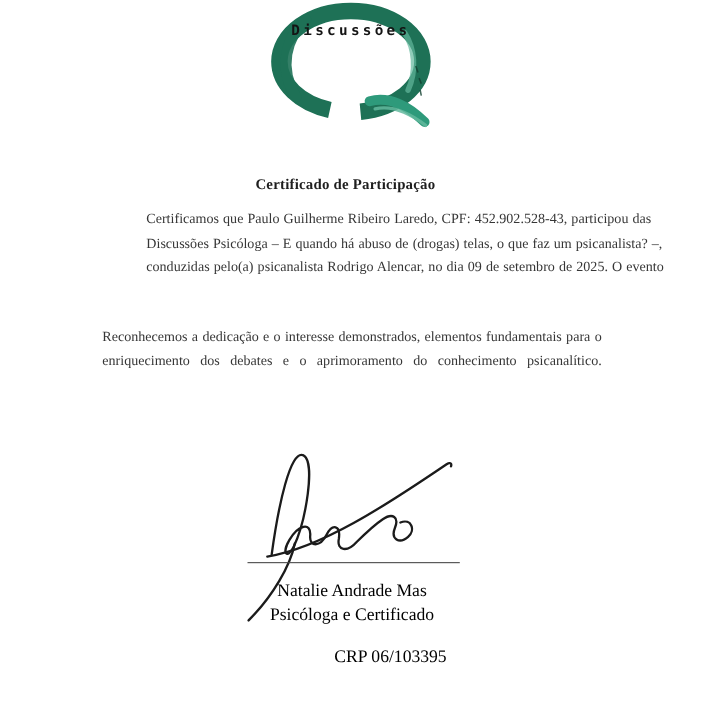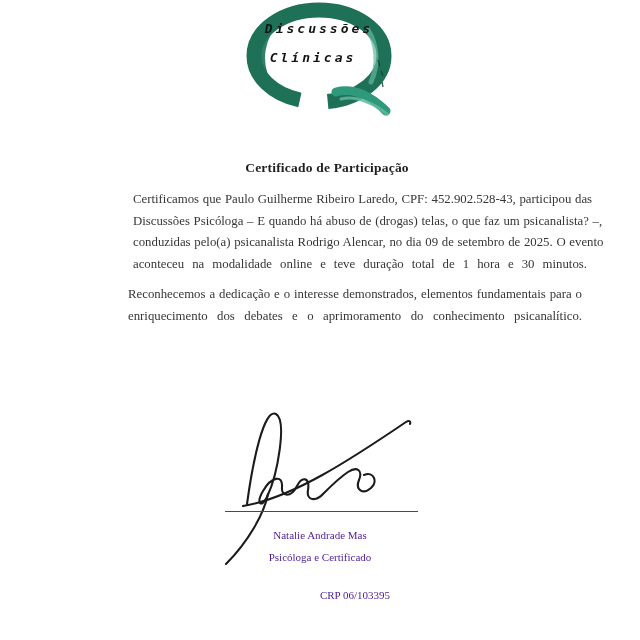--- a/index.html
+++ b/index.html
@@ -14,42 +14,41 @@
   .logo-ring{stroke:var(--ring,#1e7156);}
   .logo-ring-thick{stroke:var(--ring,#1e7156);}
   .logo-accent{stroke:var(--accent,#2e9a7b);}
   .logo-accent-light{stroke:var(--accent-light,#63b89d);}
   .logo-speck{stroke:var(--ring-dark,#11402f);}
   .logo-text{
     position:absolute;left:0;width:146px;text-align:center;
     font-family:"DejaVu Sans Mono", monospace;font-weight:bold;
     font-size:13px;letter-spacing:3px;color:var(--ink,#141414);
     white-space:nowrap;
-    font-style:italic;
   }
   .logo-text.l1{top:21px;}
   .logo-text.l2{top:50px;transform:translateX(-6px);}
   
   .doc-title{
-    position:absolute;left:100px;top:160px;width:454px;text-align:center;
+    position:absolute;left:87px;top:160px;width:454px;text-align:center;
     font-weight:bold;font-size:13.5px;color:#1f1f1f;letter-spacing:.2px;
   }
   .para{position:absolute;left:93px;width:454px;color:var(--body-text,#363636);font-size:12.8px;}
   .para.p1{top:189px;margin-left:40px;}
-  .para.p2{top:284px;margin-left:35px;}
+  .para.p2{top:296px;}
   .jline{
     display:block;height:21.5px;line-height:21.5px;
     text-align:justify;text-align-last:justify;
     word-spacing:.5px;white-space:nowrap;
   }
   
   .sig-svg{position:absolute;left:220px;top:398px;}
   .sig-stroke{stroke:#1b1b1b;stroke-width:2.1;fill:none;stroke-linecap:round;}
   .sig-line{position:absolute;left:225px;top:511px;width:193px;height:1px;background:var(--line,#4a4a4a);}
-  .sig-text{position:absolute;left:0;width:640px;text-align:center;font-size:11px;color:#4c1d95;}
+  .sig-text{position:absolute;left:0;width:640px;text-align:center;font-size:16px;color:#000000;}
   .sig-text.name{top:529px;}
   .sig-text.role{top:551px;}
   .sig-text.crp{top:589px;padding-left:35px;}
 </style>
 </head>
 <body>
 
 <div class="canvas">
 
   <div class="logo">
@@ -60,30 +59,28 @@
       <path class="logo-ring-thick" d="M 32 18 C 14 34, 7 62, 23 88" fill="none" stroke-width="10" stroke-linecap="round" opacity="0.9"></path>
 
       <path class="logo-accent-light" d="M 122 30 C 131 44, 133 64, 125 82" fill="none" stroke-width="5" stroke-linecap="round" opacity="0.7"></path>
 
       <path class="logo-accent" d="M 90 92 C 108 87, 126 97, 140 111" fill="none" stroke-width="9" stroke-linecap="round"></path>
       <path class="logo-accent-light" d="M 95 99 C 112 95, 128 104, 141 114" fill="none" stroke-width="3" stroke-linecap="round" opacity="0.85"></path>
 
       <path class="logo-speck" d="M 132 60 l 2 6 M 135 71 l 2 5 M 136 82 l 1 5" fill="none" stroke-width="1.4" opacity="0.8"></path>
     </svg>
     <div class="logo-text l1">Discussões</div>
-    <div class="logo-text l2">Clínicas</div>
   </div>
 
   <div class="doc-title">Certificado de Participação</div>
 
   <div class="para p1">
     <span class="jline">Certificamos que Paulo Guilherme Ribeiro Laredo, CPF: 452.902.528-43, participou das</span>
     <span class="jline">Discussões Psicóloga – E quando há abuso de (drogas) telas, o que faz um psicanalista? –,</span>
     <span class="jline">conduzidas pelo(a) psicanalista Rodrigo Alencar, no dia 09 de setembro de 2025. O evento</span>
-    <span class="jline">aconteceu na modalidade online e teve duração total de 1 hora e 30 minutos.</span>
   </div>
 
   <div class="para p2">
     <span class="jline">Reconhecemos a dedicação e o interesse demonstrados, elementos fundamentais para o</span>
     <span class="jline">enriquecimento dos debates e o aprimoramento do conhecimento psicanalítico.</span>
   </div>
 
   <svg class="sig-svg" width="200" height="172" viewBox="0 0 200 172">
     <path class="sig-stroke" d="M 27 106 C 33 62, 44 10, 56 16 C 67 22, 58 76, 47 99
              C 41 111, 36 105, 43 93 C 51 79, 63 76, 62 89 C 61 99, 71 100, 77 88

